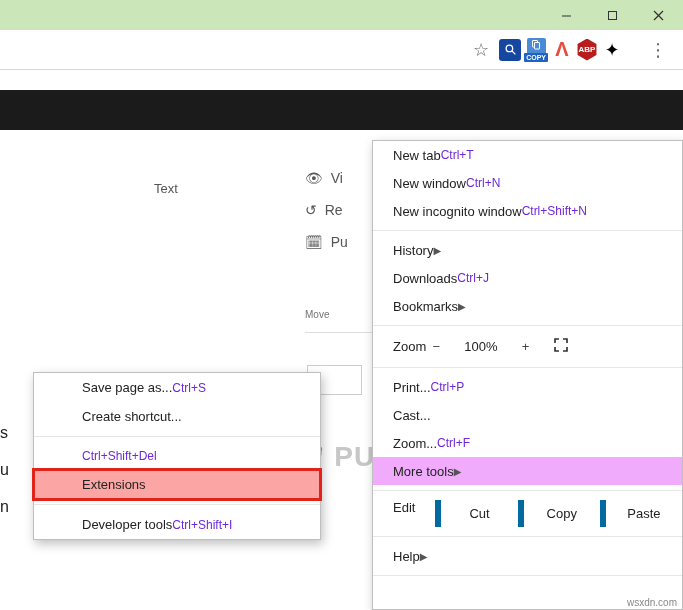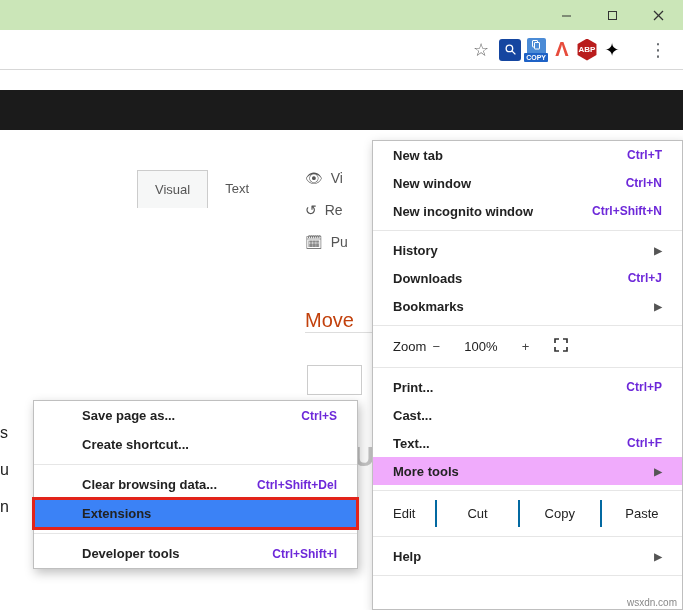--- a/index.html
+++ b/index.html
@@ -11,39 +11,39 @@
 .star{color:#666;font-size:18px;width:30px;text-align:center;}
 .ext-ico{width:22px;height:22px;border-radius:3px;display:flex;align-items:center;justify-content:center;font-size:10px;font-weight:700;color:#fff;}
 .dots{width:30px;height:30px;display:flex;align-items:center;justify-content:center;color:#5f6368;font-size:18px;}
 .content{position:relative;height:540px;}
 .page-dark{position:absolute;left:0;right:0;top:20px;height:40px;background:#1b1b1b;}
 .tabs{position:absolute;left:137px;top:100px;display:flex;font-size:13px;}
 .tab{padding:11px 17px;color:#555;}
 .tab.active{border:1px solid #ccc;border-bottom:none;background:#f6f7f7;}
 .side-items{position:absolute;left:305px;top:100px;width:60px;font-size:14px;color:#555;}
 .side-items .row{display:flex;align-items:center;gap:8px;margin-bottom:16px;}
-.move-link{position:absolute;left:305px;top:239px;width:60px;color:#c2410c;font-size:20px;}
+.move-link{position:absolute;left:305px;top:239px;width:60px;color:#737373;font-size:10px;}
 .move-line{position:absolute;left:305px;right:0;top:262px;border-top:1px solid #ddd;}
 .inputbox{position:absolute;left:307px;top:295px;width:55px;height:30px;border:1px solid #ccc;}
 .left-text{position:absolute;left:0;top:345px;width:30px;font-size:16px;color:#222;line-height:2.3;}
 
 .menu{position:absolute;background:#fff;border:1px solid #bfbfbf;box-shadow:2px 4px 10px rgba(0,0,0,0.25);font-size:13px;color:#222;}
 .main-menu{left:372px;top:70px;width:311px;}
-.mitem{display:flex;justify-content:space-between;align-items:center;padding:6px 20px;min-height:28px;font-weight:bold;}
+.mitem{display:flex;justify-content:flex-start;align-items:center;padding:6px 20px;min-height:28px;}
 .mitem.hover{background:#f0abfc;}
 .sep{height:1px;background:#e6e6e6;margin:5px 0;}
 .shortcut{color:#6d28d9;font-size:12px;}
 .zoom-row{display:flex;align-items:center;padding:6px 20px;}
 .zoom-ctrl{display:flex;align-items:center;gap:18px;}
 .zbtn{width:20px;text-align:center;color:#444;}
-.edit-row{display:flex;align-items:center;padding:4px 0px 4px 20px;}
-.edit-cell{flex:1;text-align:center;border-left:2px solid #0369a1;padding:6px 0;}
+.edit-row{display:flex;padding:4px 0px 4px 20px;}
+.edit-cell{flex:1;text-align:center;border-left:6px solid #0369a1;padding:6px 0;}
 .edit-label{color:#222;padding-right:20px;}
-.sub-menu{left:33px;top:330px;width:325px;}
-.highlight{outline:3px solid #e2231a;outline-offset:-1px;background:#3b82f6;}
+.sub-menu{left:33px;top:302px;width:288px;}
+.highlight{outline:3px solid #e2231a;outline-offset:-1px;background:#fca5a5;}
 .sub-menu .mitem{padding:7px 20px 7px 48px;}
 .watermark{position:absolute;right:6px;bottom:2px;font-size:10px;color:#888;}
 .logo{position:absolute;left:275px;top:370px;font-size:28px;font-weight:700;color:#c7c7c7;letter-spacing:1px;display:flex;align-items:center;gap:2px;pointer-events:none;}
 .logo svg{width:34px;height:34px;}
 .arrow{font-size:10px;color:#555;}
 .full svg{width:16px;height:16px;}
 </style>
 </head>
 <body>
 
@@ -88,21 +88,20 @@
     <div style="width:22px;height:22px;background:#b91c1c;display:flex;align-items:center;justify-content:center;color:#fff;font-size:8px;font-weight:700;clip-path:polygon(50% 0,93% 25%,93% 75%,50% 100%,7% 75%,7% 25%)">ABP</div>
     <div style="width:22px;height:22px;color:#000;font-size:18px;display:flex;align-items:center;justify-content:center">✦</div>
     <div style="width:14px"></div>
     <div class="dots">⋮</div>
   </div>
 </div>
 
 <div class="content">
   <div class="page-dark"></div>
   <div class="tabs">
-    <div class="tab active">Visual</div>
     <div class="tab">Text</div>
   </div>
   <div class="side-items">
     <div class="row">
         <span>👁</span>
         <span>Vi</span>
       </div>
     <div class="row">
         <span>↺</span>
         <span>Re</span>
@@ -172,21 +171,21 @@
     </div>
     <div class="sep"></div>
     <div class="mitem">
         <span>Print...</span>
         <span class="shortcut">Ctrl+P</span>
       </div>
     <div class="mitem">
         <span>Cast...</span>
       </div>
     <div class="mitem">
-        <span>Text...</span>
+        <span>Zoom...</span>
         <span class="shortcut">Ctrl+F</span>
       </div>
     <div class="mitem hover">
         <span>More tools</span>
         <span class="arrow">▶</span>
       </div>
     <div class="sep"></div>
     <div class="edit-row">
       <span class="edit-label">Edit</span>
       <span class="edit-cell">Cut</span>
@@ -205,21 +204,20 @@
   <div class="menu sub-menu">
     <div class="mitem">
         <span>Save page as...</span>
         <span class="shortcut">Ctrl+S</span>
       </div>
     <div class="mitem">
         <span>Create shortcut...</span>
       </div>
     <div class="sep"></div>
     <div class="mitem">
-        <span>Clear browsing data...</span>
         <span class="shortcut">Ctrl+Shift+Del</span>
       </div>
     <div class="mitem highlight">
         <span>Extensions</span>
       </div>
     <div class="sep"></div>
     <div class="mitem">
         <span>Developer tools</span>
         <span class="shortcut">Ctrl+Shift+I</span>
       </div>

